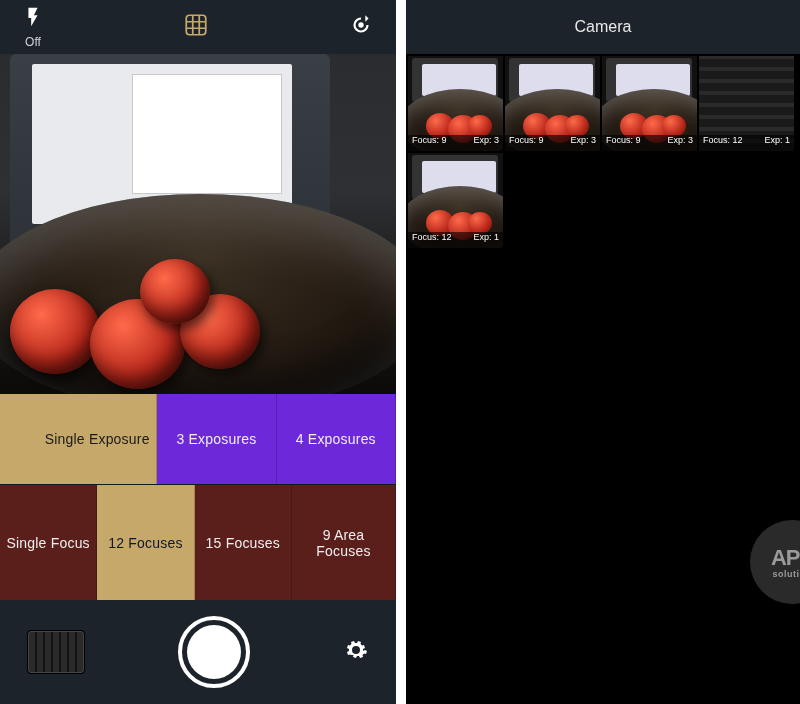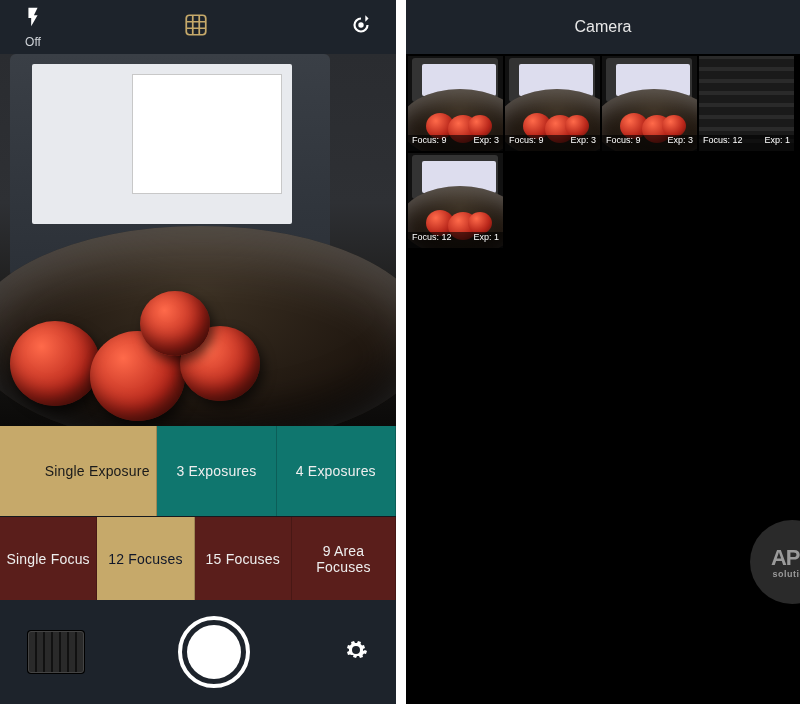--- a/index.html
+++ b/index.html
@@ -54,23 +54,23 @@
   .t2{width:95px;height:90px;left:120px;bottom:25px;}
   .t3{width:80px;height:75px;left:210px;bottom:45px;}
   .t4{width:70px;height:65px;left:170px;bottom:90px;}
 
   
   .opt-row { display:flex; }
   .opt-row .cell { flex:1; display:flex; align-items:center; justify-content:center;
     font-size:14px; letter-spacing:0.2px; text-align:center; padding:0 6px;
     border-right:1px solid #0003; cursor:pointer; }
   .row-exp { height:90px; }
-  .row-exp .cell { background:#0f766e; color:#eee; }
+  .row-exp .cell { background:#6d28d9; color:#eee; }
   .row-exp .cell.selected { background:#c6a96a; color:#1a1a1a;padding-left:44px; }
-  .row-focus { height:84px; border-top:1px solid #0004;}
+  .row-focus { height:116px; border-top:1px solid #0004;}
   .row-focus .cell { background:#5a1e1b; color:#eee; }
   .row-focus .cell.selected { background:#c6a96a; color:#0f172a; }
   .row-focus .c4 { flex:1.08; }
 
   
   .bottombar { height:104px; background:#1d232b; display:flex; align-items:center; justify-content:space-between; padding:0 28px; }
   .thumb { width:56px; height:42px; background:
      repeating-linear-gradient(90deg,#2a2a2a 0 6px,#111 6px 8px),
      #1a1a1a; border:1px solid #444; border-radius:3px; box-shadow:0 0 0 1px #000;}
   .shutter { width:72px; height:72px; border-radius:50%; border:4px solid #fff;

